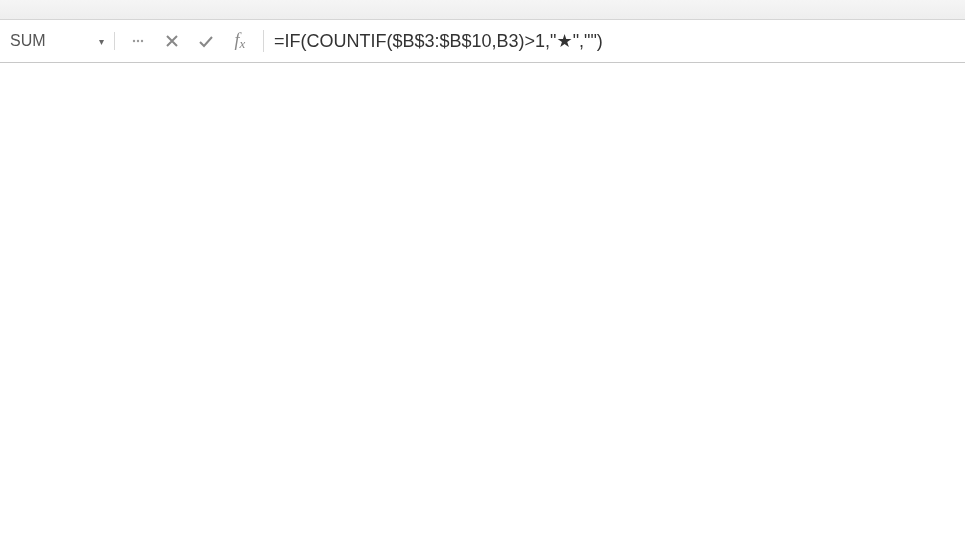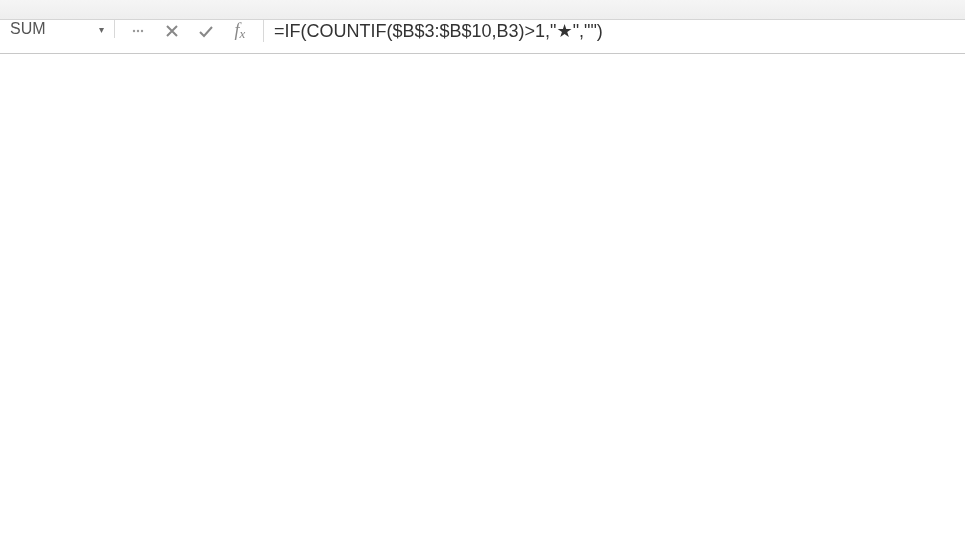--- a/index.html
+++ b/index.html
@@ -11,22 +11,22 @@
     color: #333;
     overflow: hidden;
   }
   .ribbon-space {
     height: 20px;
     background: linear-gradient(to bottom, #f5f5f5, #eeeeee);
     border-bottom: 1px solid #d5d5d5;
   }
   .formula-bar {
     display: flex;
-    align-items: flex-start;
-    height: 34px;
+    align-items: center;
+    height: 43px;
     background: #ffffff;
     border-bottom: 1px solid #c8c8c8;
   }
   .name-box {
     width: 115px;
     display: flex;
     align-items: center;
     padding: 0 10px;
     border-right: 1px solid #d8d8d8;
     color: #555;

